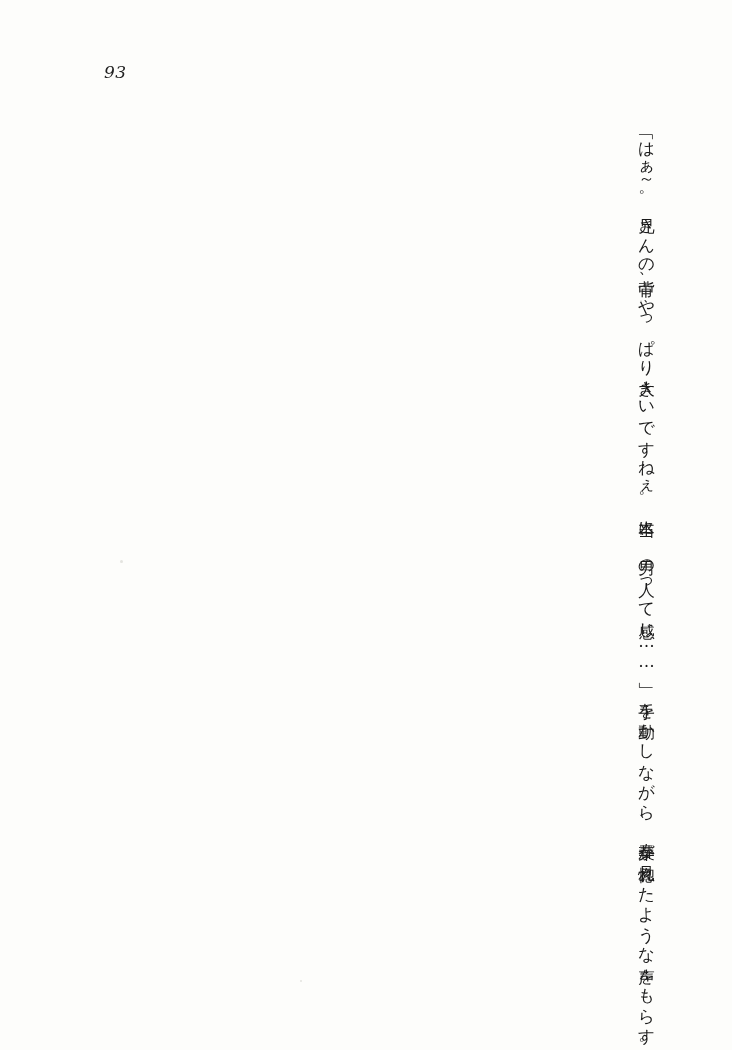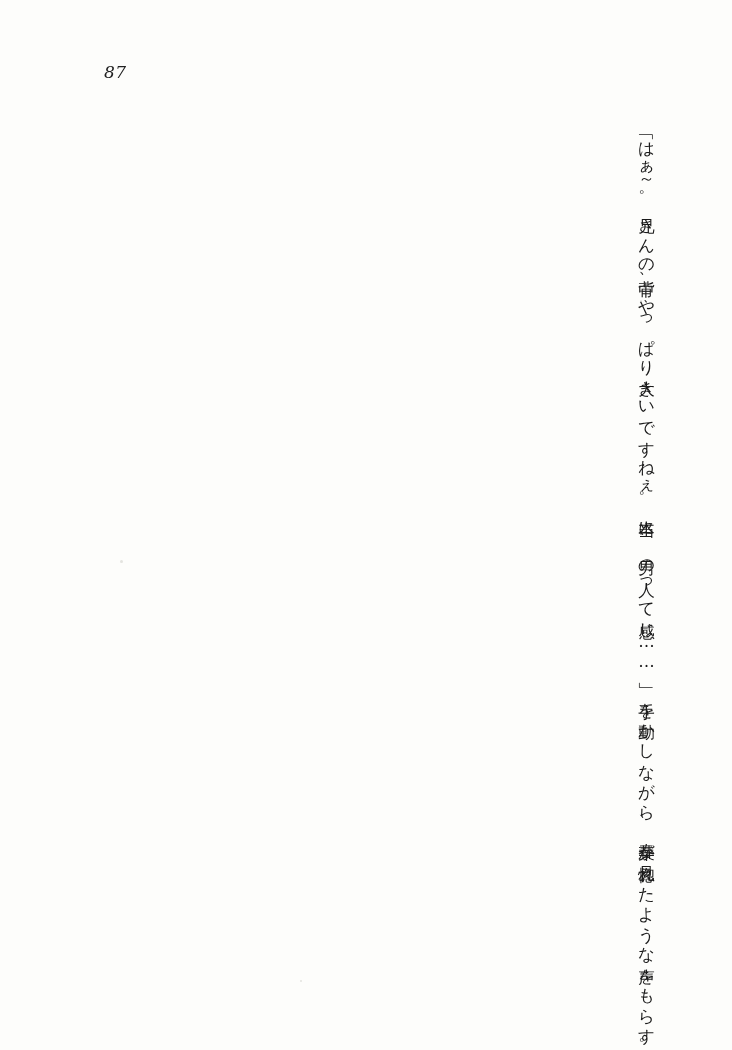--- a/index.html
+++ b/index.html
@@ -76,21 +76,21 @@
     background: #cfcfc9;
     border-radius: 50%;
     opacity: 0.55;
   }
 </style>
 </head>
 <body>
 
 <div class="page">
 
-  <div class="page-number">87</div>
+  <div class="page-number">93</div>
 
   <div class="vtext">
     <div class="col indent">「はぁ～。兄さんの背中、やっぱり大きいですねぇ。本当に、男の人って感じ……」</div>
     <div class="col indent">手を動かしながら、春菜が見惚れたような声をもらす。</div>
 
   </div>
 
   <div class="speck" style="left:120px; top:560px; width:3px; height:3px;"></div>
   <div class="speck" style="left:640px; top:300px; width:2px; height:2px;"></div>
   <div class="speck" style="left:300px; top:980px; width:2px; height:2px;"></div>

